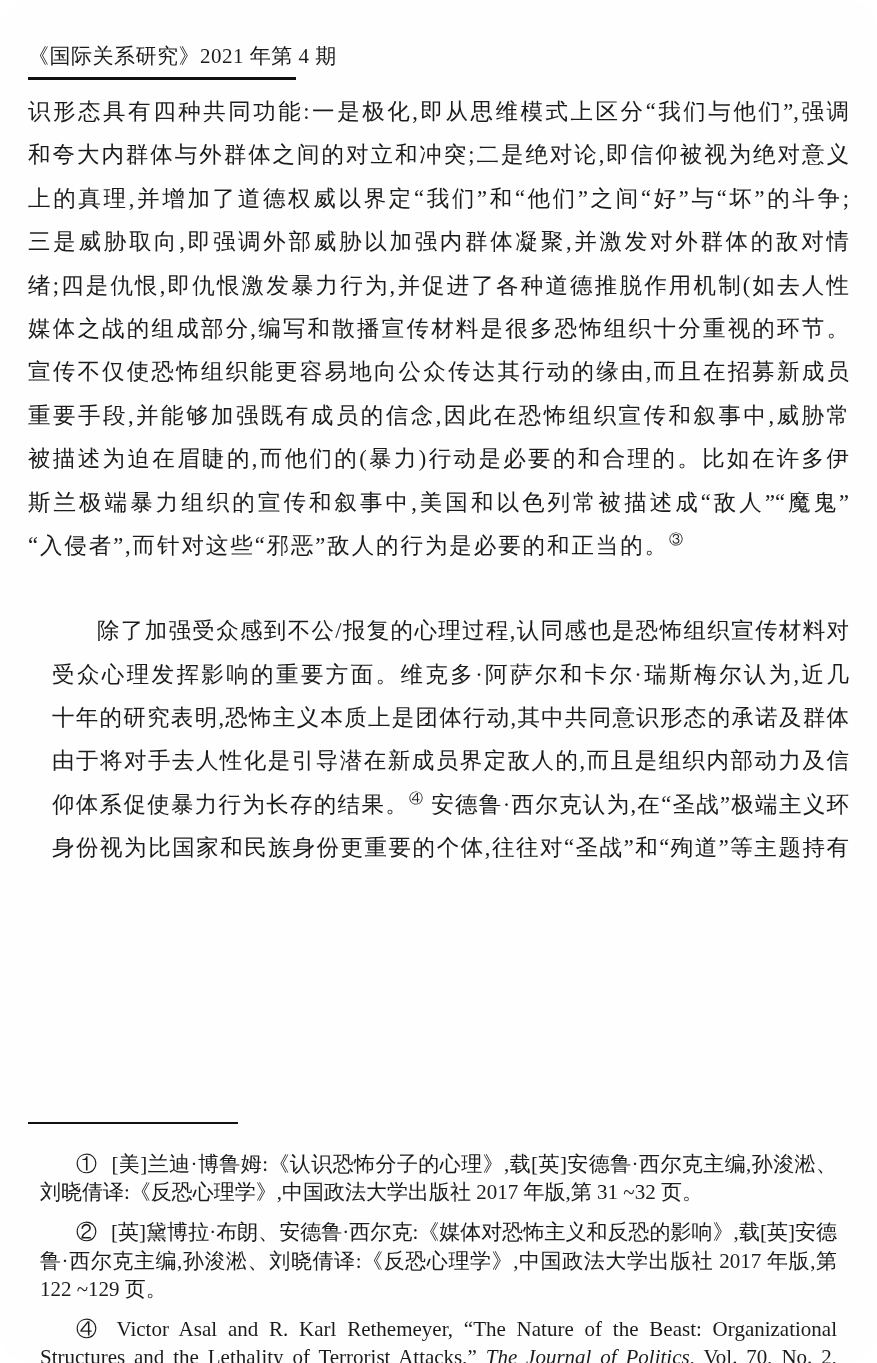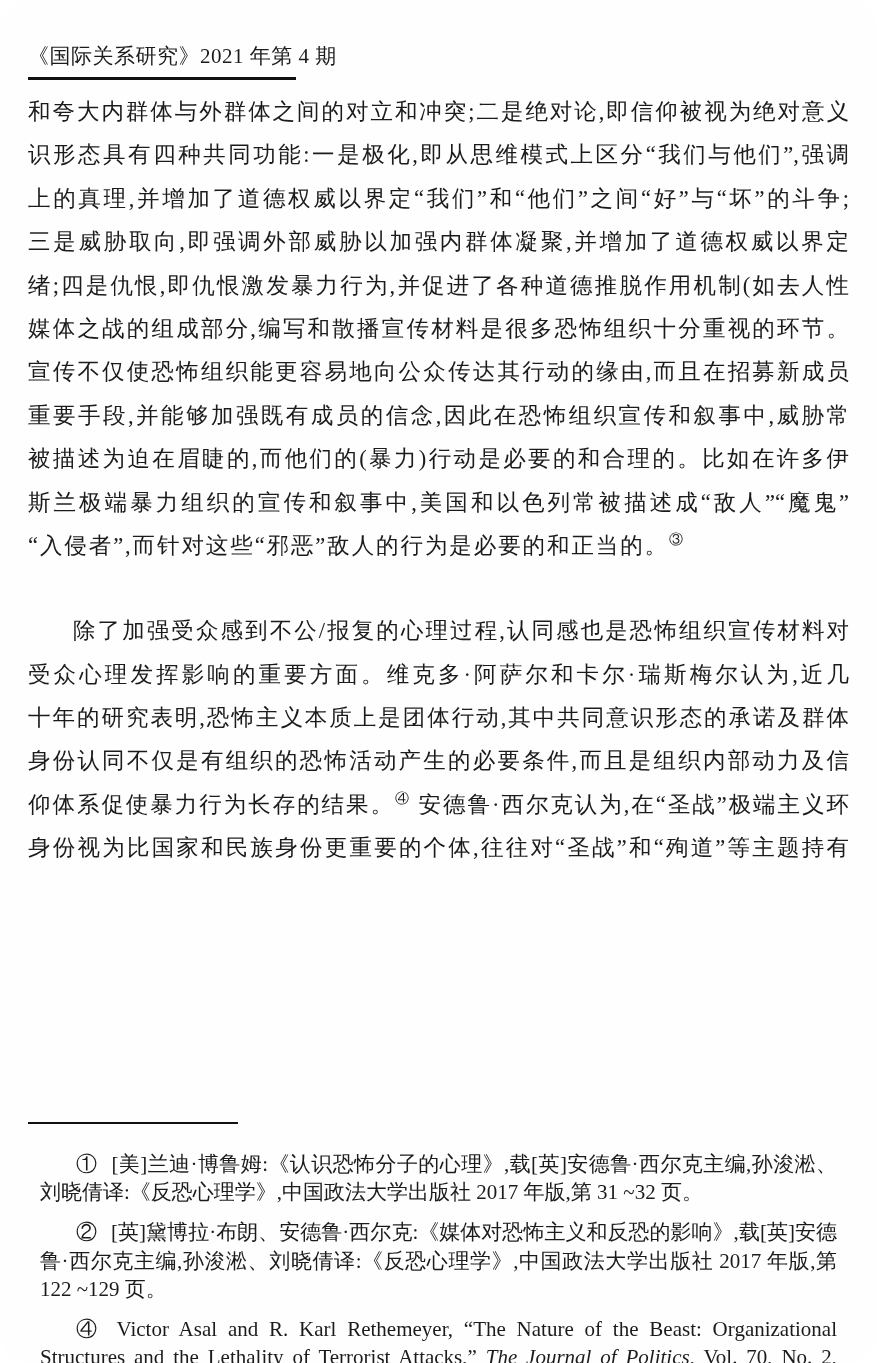--- a/index.html
+++ b/index.html
@@ -30,21 +30,21 @@
     letter-spacing: 0.5px;
   }
   
   .body-text {
     position: absolute;
     top: 90px;
     left: 28px;
     width: 821px;
   }
   .para { margin: 0; padding: 0; }
-  .para + .para { margin-top: 42px; }
+  .para + .para { margin-top: 42px; margin-left: 24px; }
   .line {
     height: 43.4px;
     line-height: 43.4px;
     font-size: 22.5px;
     text-align: justify;
     text-align-last: justify;
     text-justify: inter-character;
     white-space: nowrap;
     overflow: hidden;
   }
@@ -86,37 +86,37 @@
 </style>
 </head>
 <body>
 
 <div class="page">
 
   <div class="running-head">《国际关系研究》2021 年第 4 期</div>
 
   <div class="body-text">
       <div class="para">
+        <div class="line">识形态具有四种共同功能:一是极化,即从思维模式上区分“我们与他们”,强调</div>
         <div class="line">和夸大内群体与外群体之间的对立和冲突;二是绝对论,即信仰被视为绝对意义</div>
-        <div class="line">识形态具有四种共同功能:一是极化,即从思维模式上区分“我们与他们”,强调</div>
         <div class="line">上的真理,并增加了道德权威以界定“我们”和“他们”之间“好”与“坏”的斗争;</div>
-        <div class="line">三是威胁取向,即强调外部威胁以加强内群体凝聚,并增加了道德权威以界定</div>
+        <div class="line">三是威胁取向,即强调外部威胁以加强内群体凝聚,并激发对外群体的敌对情</div>
         <div class="line">绪;四是仇恨,即仇恨激发暴力行为,并促进了各种道德推脱作用机制(如去人性</div>
         <div class="line">媒体之战的组成部分,编写和散播宣传材料是很多恐怖组织十分重视的环节。</div>
         <div class="line">宣传不仅使恐怖组织能更容易地向公众传达其行动的缘由,而且在招募新成员</div>
         <div class="line">重要手段,并能够加强既有成员的信念,因此在恐怖组织宣传和叙事中,威胁常</div>
         <div class="line">被描述为迫在眉睫的,而他们的(暴力)行动是必要的和合理的。比如在许多伊</div>
         <div class="line">斯兰极端暴力组织的宣传和叙事中,美国和以色列常被描述成“敌人”“魔鬼”</div>
         <div class="line short">“入侵者”,而针对这些“邪恶”敌人的行为是必要的和正当的。<sup class="fn-ref">③</sup></div>
       </div>
       <div class="para">
         <div class="line indent">除了加强受众感到不公/报复的心理过程,认同感也是恐怖组织宣传材料对</div>
         <div class="line">受众心理发挥影响的重要方面。维克多·阿萨尔和卡尔·瑞斯梅尔认为,近几</div>
         <div class="line">十年的研究表明,恐怖主义本质上是团体行动,其中共同意识形态的承诺及群体</div>
-        <div class="line">身份认同不仅是有组织的恐怖活动产生的必要条件,而且是组织内部动力及信</div>
+        <div class="line">由于将对手去人性化是引导潜在新成员界定敌人的,而且是组织内部动力及信</div>
         <div class="line">仰体系促使暴力行为长存的结果。<sup class="fn-ref">④</sup> 安德鲁·西尔克认为,在“圣战”极端主义环</div>
         <div class="line">身份视为比国家和民族身份更重要的个体,往往对“圣战”和“殉道”等主题持有</div>
       </div>
     </div>
 
   <div class="footnote-sep"></div>
 
   <div class="footnotes">
       <p class="footnote"><span class="marker">①</span><span class="">[美]兰迪·博鲁姆:《认识恐怖分子的心理》,载[英]安德鲁·西尔克主编,孙浚淞、刘晓倩译:《反恐心理学》,中国政法大学出版社 2017 年版,第 31 ~32 页。</span></p>
       <p class="footnote"><span class="marker">②</span><span class="">[英]黛博拉·布朗、安德鲁·西尔克:《媒体对恐怖主义和反恐的影响》,载[英]安德鲁·西尔克主编,孙浚淞、刘晓倩译:《反恐心理学》,中国政法大学出版社 2017 年版,第 122 ~129 页。</span></p>

